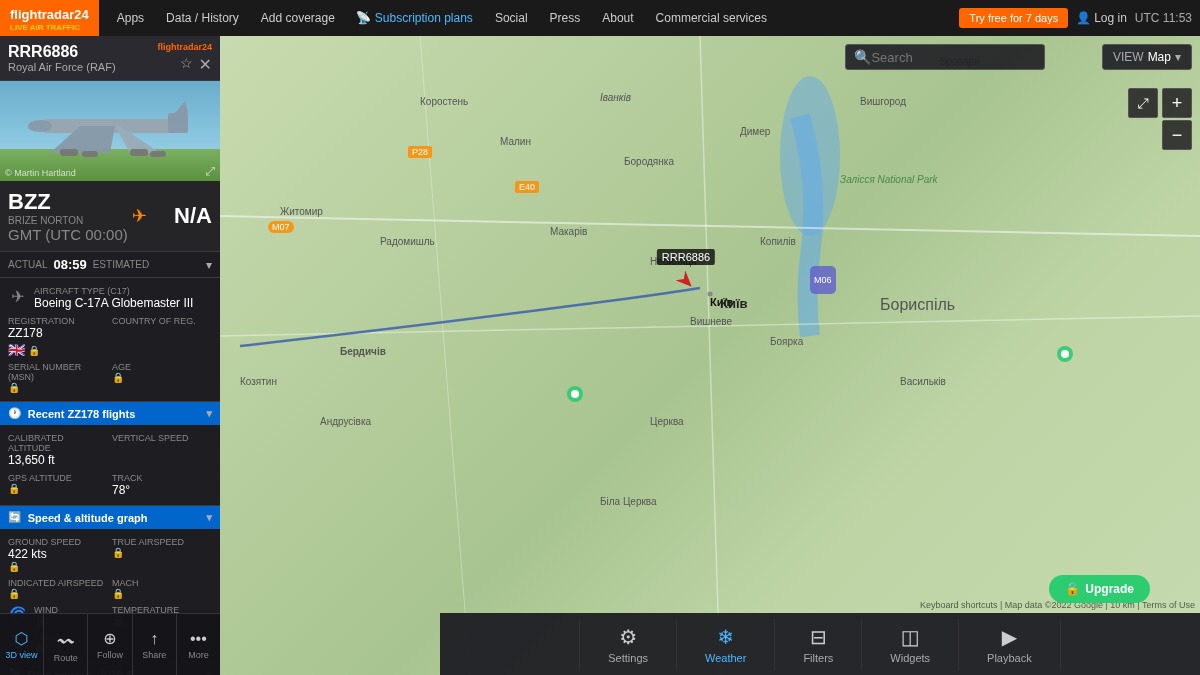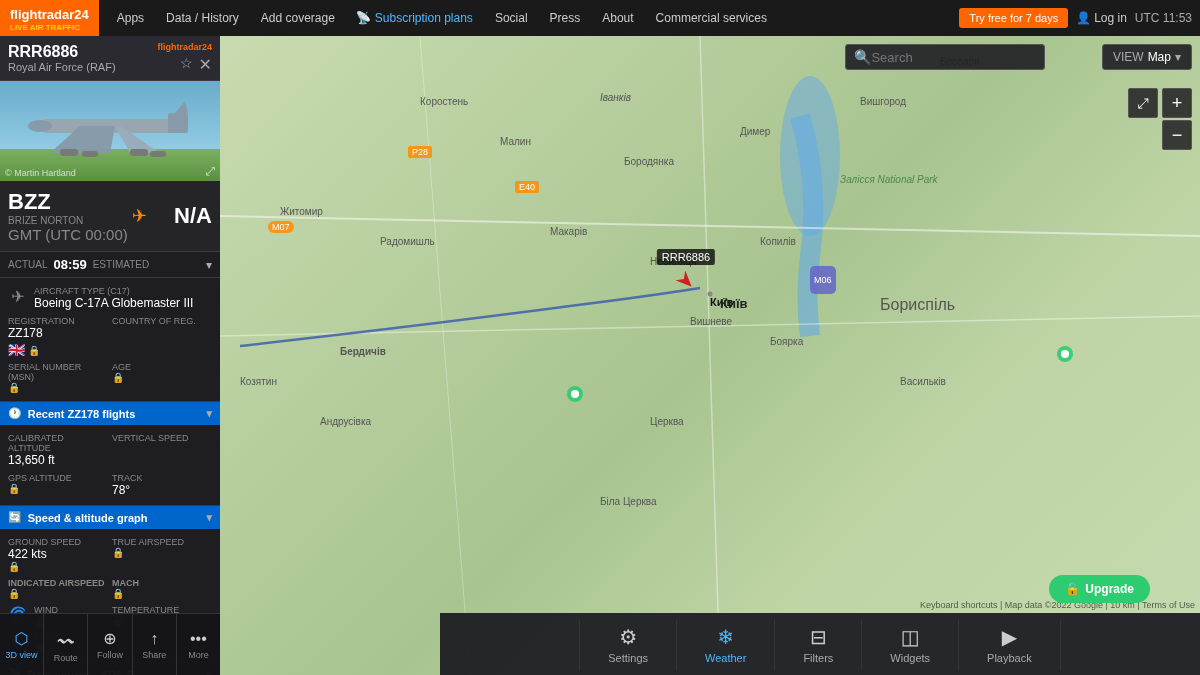--- a/index.html
+++ b/index.html
@@ -514,21 +514,21 @@
       <div class="col-item">
         <div class="info-label">GROUND SPEED</div>
         <div class="info-value">422 kts</div>
         <div class="lock-icon">🔒</div>
       </div>
       <div class="col-item">
         <div class="info-label">TRUE AIRSPEED</div>
         <div class="lock-icon">🔒</div>
       </div>
     </div>
-    <div class="two-col" style="margin-top:6px;font-weight:bold;">
+    <div class="two-col" style="margin-top:6px;">
       <div class="col-item">
         <div class="info-label">INDICATED AIRSPEED</div>
         <div class="lock-icon">🔒</div>
       </div>
       <div class="col-item">
         <div class="info-label">MACH</div>
         <div class="lock-icon">🔒</div>
       </div>
     </div>
     <div class="two-col" style="margin-top:6px;">

